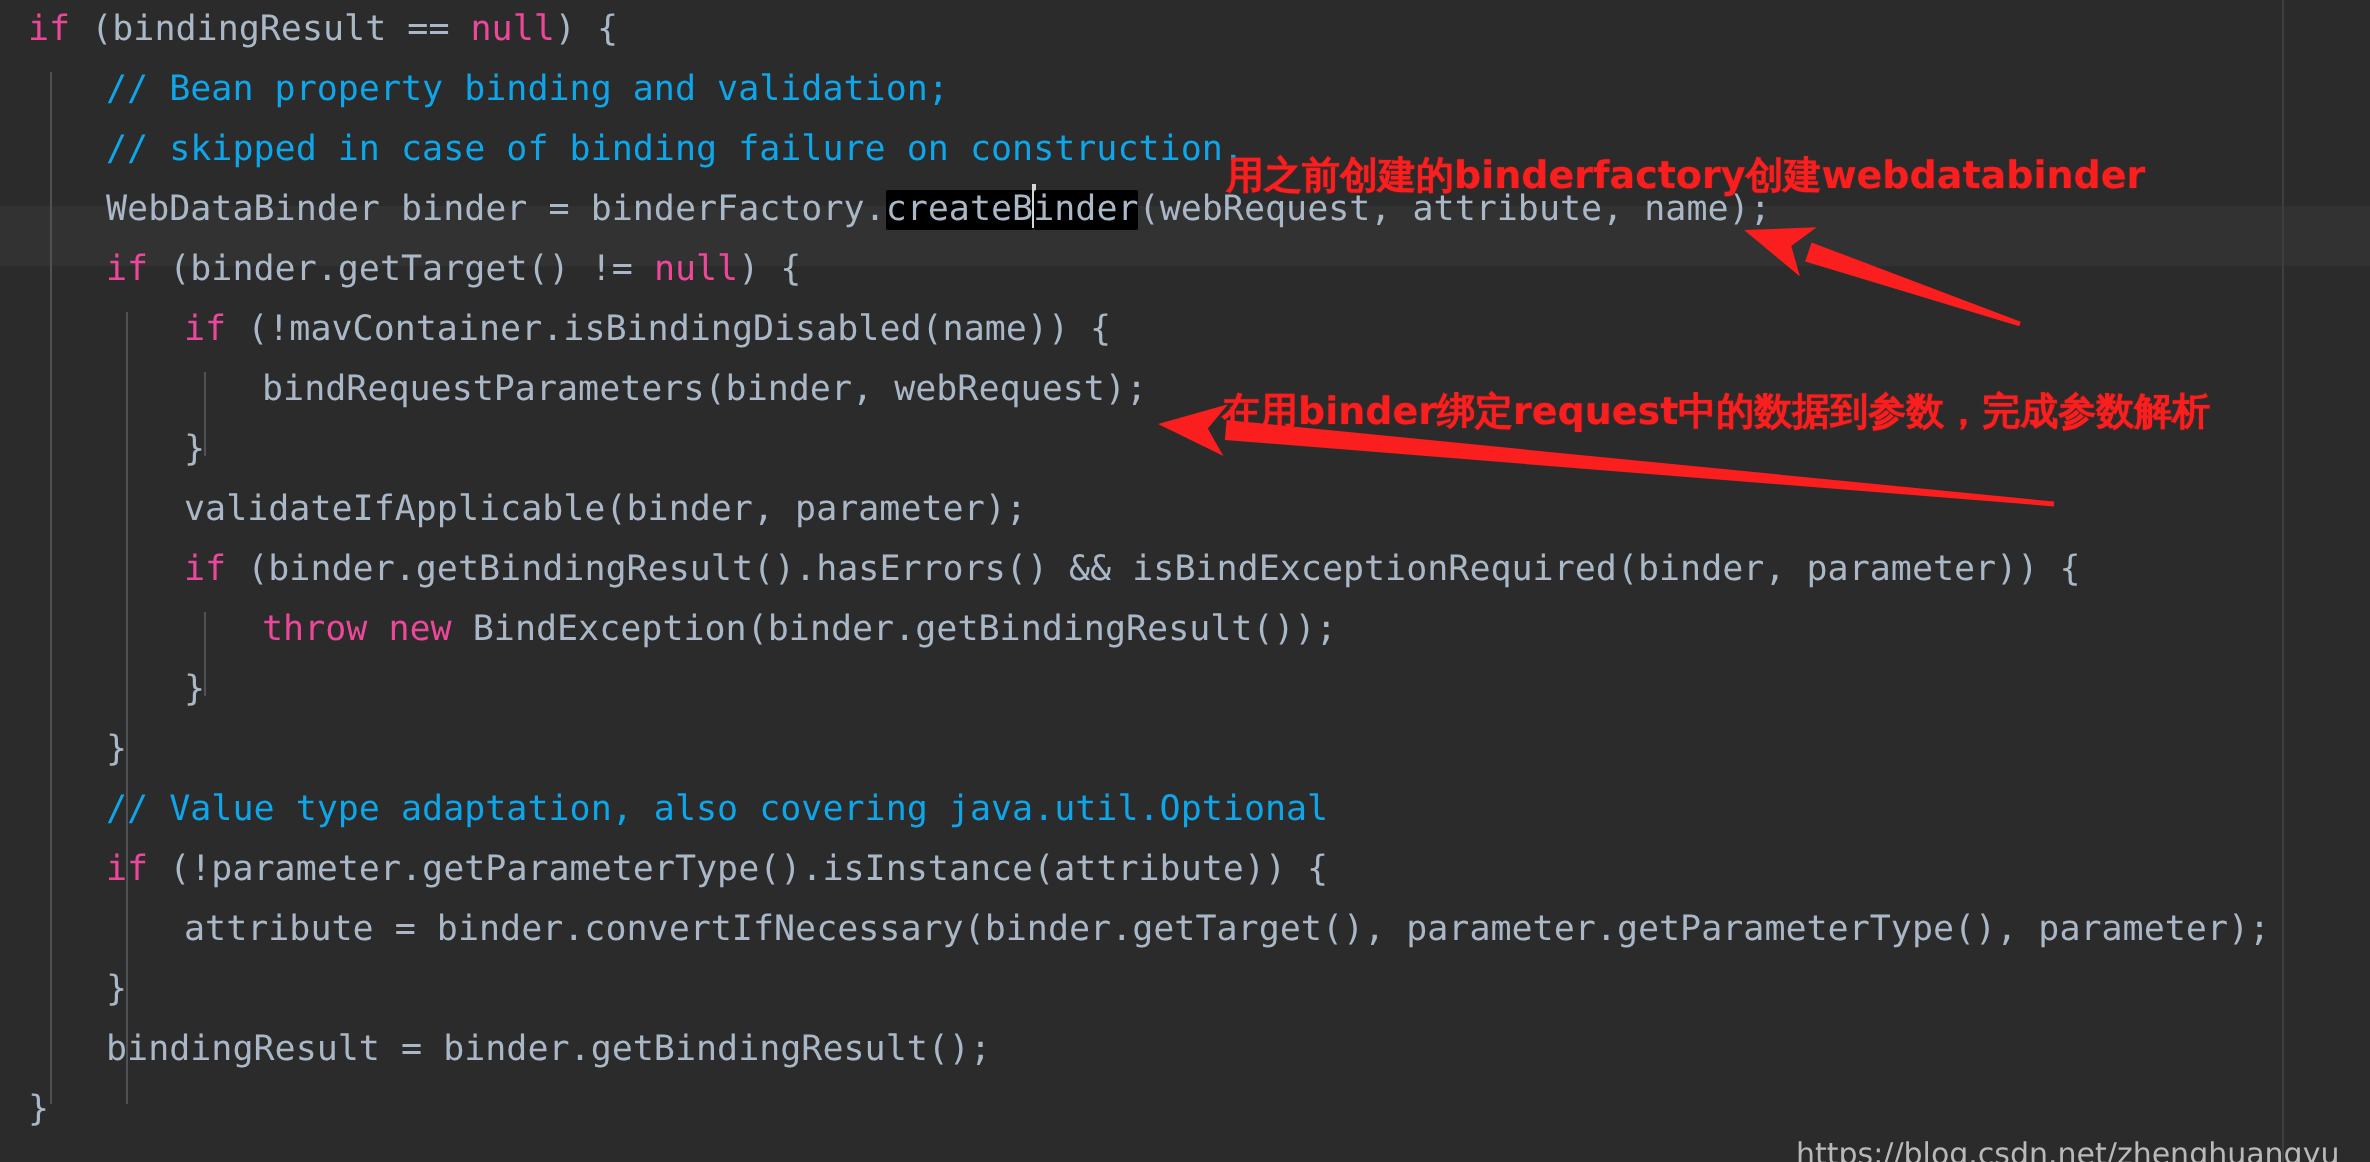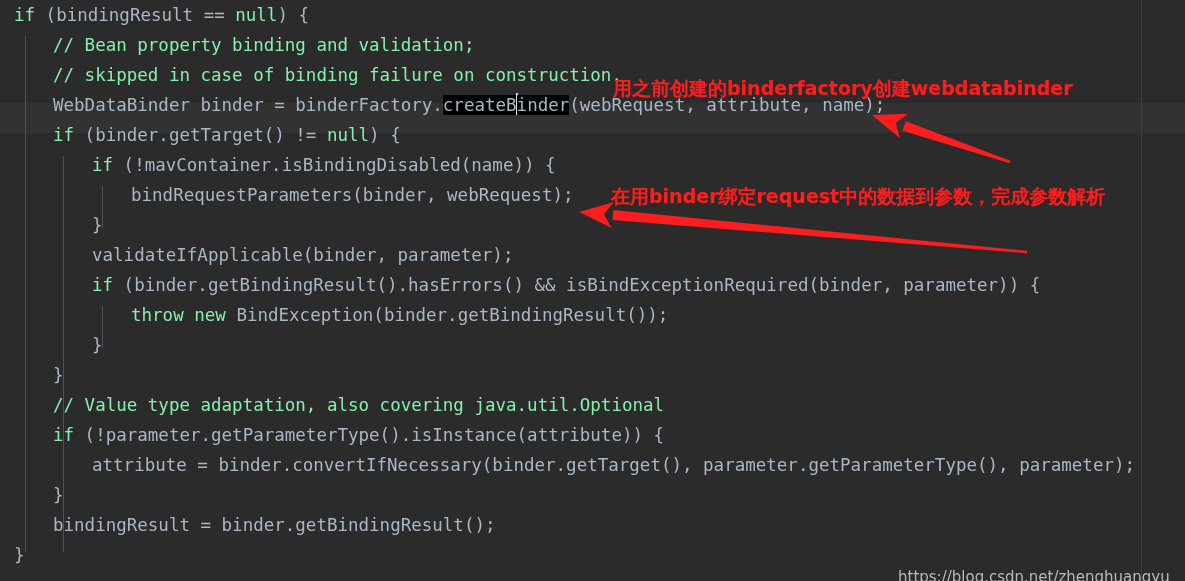--- a/index.html
+++ b/index.html
@@ -58,22 +58,22 @@
     letter-spacing: 0px;
     white-space: pre;
   }
   .code-line {
     position: absolute;
     left: 14px;
     height: 30px;
     white-space: pre;
     color: #a9b7c6;
   }
-  .kw   { color: #86efac; }
-  .cmt  { color: #86efac; }
+  .kw   { color: #ec4899; }
+  .cmt  { color: #0ea5e9; }
   .idn  { color: #a9b7c6; }
 
   
   .hl-ident {
     background: #000000;
     border-radius: 1px;
   }
   
   .caret {
     display: inline-block;
@@ -140,19 +140,19 @@
 
   <div class="anno-layer">
     <svg class="anno-svg" id="anno-svg" viewBox="0 0 1185 581" preserveAspectRatio="none">
         <polygon points="997.3868735003276,160.8640735522296 892.7965556048596,121.22838897690531 889.5726097687962,130.69444270832528 996.6131264996724,163.1359264477704" fill="#fa1e1e"></polygon>
         <polygon points="859,115 895.3757122737102,113.65554599176933 882.6651343285499,123.0598645901583 886.9934530999456,138.26728569346125" fill="#fa1e1e"></polygon>
         <polygon points="1014.1067183255694,250.80475475362263 600.3099416705643,210.0434973645609 599.4206222908192,220.0038744177055 1013.8932816744306,253.19524524637737" fill="#fa1e1e"></polygon>
         <polygon points="566,212 601.0213971743603,202.07519572204518 590.9009426328616,214.22329844936266 598.7091667870232,227.97217606022122" fill="#fa1e1e"></polygon>
       </svg>
     <div id="anno-texts">
         <div class="anno-text" style="left: 600px; top: 76px;">用之前创建的binderfactory创建webdatabinder</div>
-        <div class="anno-text" style="left: 598px; top: 184px;">在用binder绑定request中的数据到参数，完成参数解析</div>
+        <div class="anno-text" style="left: 598px; top: 194px;">在用binder绑定request中的数据到参数，完成参数解析</div>
       </div>
   </div>
 
   <div class="watermark" style="left: 898px; top: 552px; margin-top: 16px;">https://blog.csdn.net/zhenghuangyu</div>
 
 </div>
 
 </body></html>

